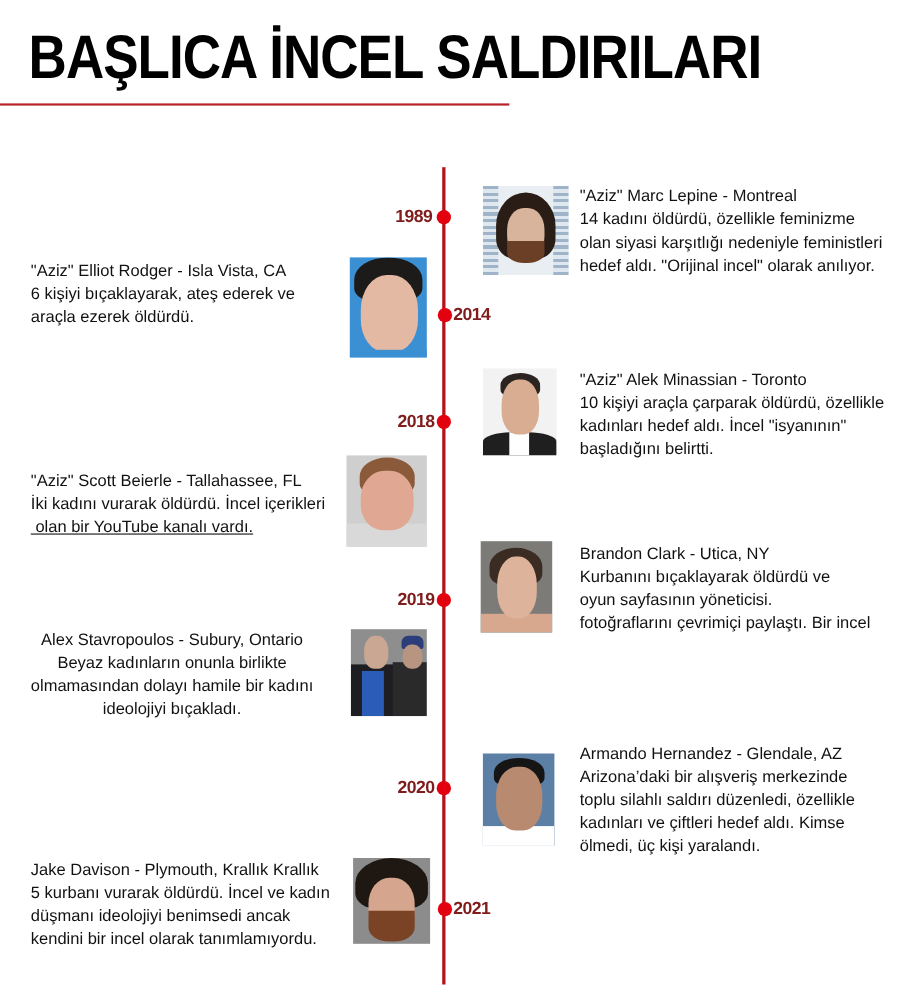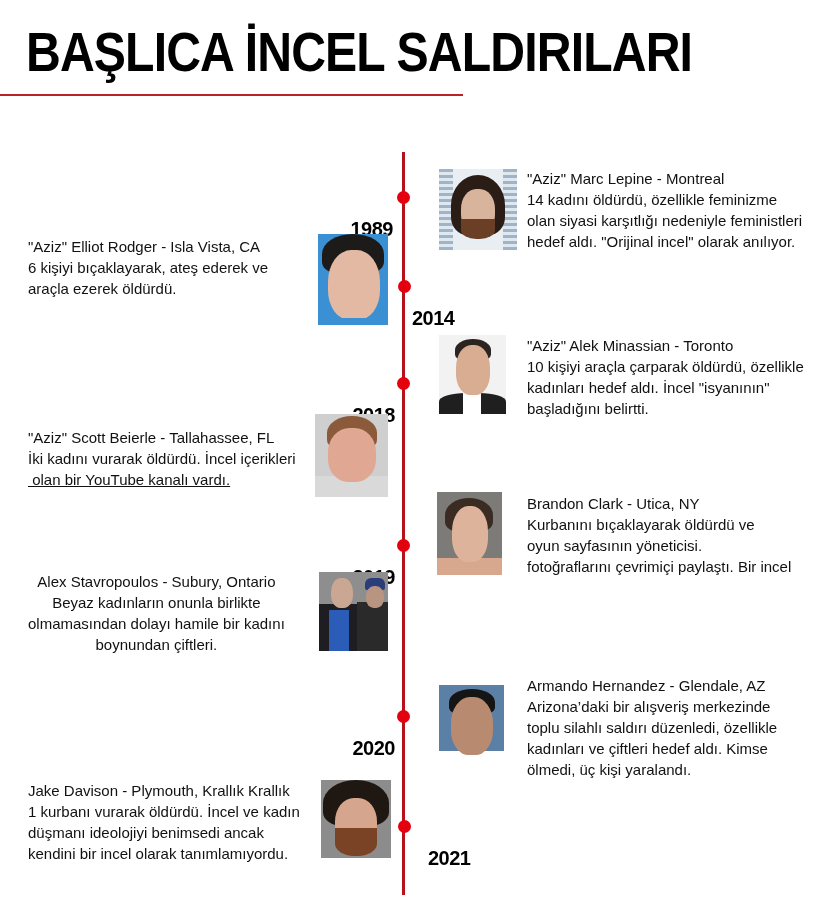--- a/index.html
+++ b/index.html
@@ -6,22 +6,22 @@
     body { width: 825px; height: 916px; position: relative; overflow: hidden;
            font-family: "Liberation Sans", "DejaVu Sans", sans-serif; color: #111; }
     .title { position: absolute; left: 26px; top: 22px; margin: 0;
              font-family: "Liberation Sans", sans-serif; font-weight: 700;
              font-size: 56px; line-height: 60px; letter-spacing: -1px; color: #000;
              transform: scaleX(0.86); transform-origin: left top; white-space: nowrap; }
     .title-rule { position: absolute; left: 0; top: 94px; width: 463px; height: 2px; background: #b8232a; }
 
     .timeline-line { position: absolute; left: 402px; top: 152px; width: 3px; height: 743px; background: #b5121b; }
     .dot { position: absolute; width: 13px; height: 13px; border-radius: 50%; background: #e3000f; }
-    .year { position: absolute; font-weight: 700; font-size: 20px; line-height: 24px; color: #000000;
-            letter-spacing: -0.5px; white-space: nowrap; margin-top: 31px; }
+    .year { position: absolute; font-weight: 700; font-size: 16px; line-height: 24px; color: #7f1d1d;
+            letter-spacing: -0.5px; white-space: nowrap; }
     .year.left { text-align: right; width: 70px; }
 
     .photo { position: absolute; overflow: hidden; }
     .photo .face { position: absolute; border-radius: 45% 45% 42% 42%; }
     .photo .hair { position: absolute; border-radius: 50% 50% 30% 30%; }
 
     .entry { position: absolute; font-size: 15px; line-height: 21px; color: #111; white-space: nowrap; }
     .entry .line { display: block; }
   </style>
 </head>
@@ -41,21 +41,21 @@
 <div class="year left" style="left:325px; top:372px;">2018</div>
 <div class="dot" style="left:397px; top:377px;"></div>
 
 <div class="year left" style="left:325px; top:534px;">2019</div>
 <div class="dot" style="left:397px; top:539px;"></div>
 
 <div class="year left" style="left:325px; top:705px;">2020</div>
 <div class="dot" style="left:397px; top:710px;"></div>
 
 <div class="dot" style="left:398px; top:820px;"></div>
-<div class="year" style="left:428px; top:815px;">2021</div>
+<div class="year" style="left:412px; top:815px;">2021</div>
 
 <div class="photo" style="left:439px; top:169px; width:78px; height:81px; background:#e9eef3;">
   <div style="position:absolute;left:0;top:0;width:14px;height:81px;background:repeating-linear-gradient(180deg,#9fb3c9 0 3px,#dfe7ef 3px 6px);"></div>
   <div style="position:absolute;right:0;top:0;width:14px;height:81px;background:repeating-linear-gradient(180deg,#9fb3c9 0 3px,#dfe7ef 3px 6px);"></div>
   <div class="hair" style="left:12px;top:6px;width:54px;height:60px;background:#2a1d16;"></div>
   <div class="face" style="left:22px;top:20px;width:34px;height:44px;background:#d9b49c;"></div>
   <div style="position:absolute;left:22px;top:50px;width:34px;height:20px;border-radius:0 0 45% 45%;background:#6b3f25;"></div>
 </div>
 
 <div class="photo" style="left:318px; top:234px; width:70px; height:91px; background:#3b8fd3;">
@@ -134,29 +134,29 @@
   <span class="line">Brandon Clark - Utica, NY</span>
   <span class="line">Kurbanını bıçaklayarak öldürdü ve</span>
   <span class="line">oyun sayfasının yöneticisi.</span>
   <span class="line">fotoğraflarını çevrimiçi paylaştı. Bir incel</span>
 </div>
 
 <div class="entry" style="left:28px; top:571px;text-align:center;">
   <span class="line">Alex Stavropoulos - Subury, Ontario</span>
   <span class="line">Beyaz kadınların onunla birlikte</span>
   <span class="line">olmamasından dolayı hamile bir kadını</span>
-  <span class="line">boynundan çiftleri.</span>
+  <span class="line">ideolojiyi bıçakladı.</span>
 </div>
 
 <div class="entry" style="left:527px; top:675px;">
   <span class="line">Armando Hernandez - Glendale, AZ</span>
   <span class="line">Arizona’daki bir alışveriş merkezinde</span>
   <span class="line">toplu silahlı saldırı düzenledi, özellikle</span>
   <span class="line">kadınları ve çiftleri hedef aldı. Kimse</span>
   <span class="line">ölmedi, üç kişi yaralandı.</span>
 </div>
 
 <div class="entry" style="left:28px; top:780px;">
   <span class="line">Jake Davison - Plymouth, Krallık Krallık</span>
-  <span class="line">1 kurbanı vurarak öldürdü. İncel ve kadın</span>
+  <span class="line">5 kurbanı vurarak öldürdü. İncel ve kadın</span>
   <span class="line">düşmanı ideolojiyi benimsedi ancak</span>
   <span class="line">kendini bir incel olarak tanımlamıyordu.</span>
 </div>
 
 </body></html>

